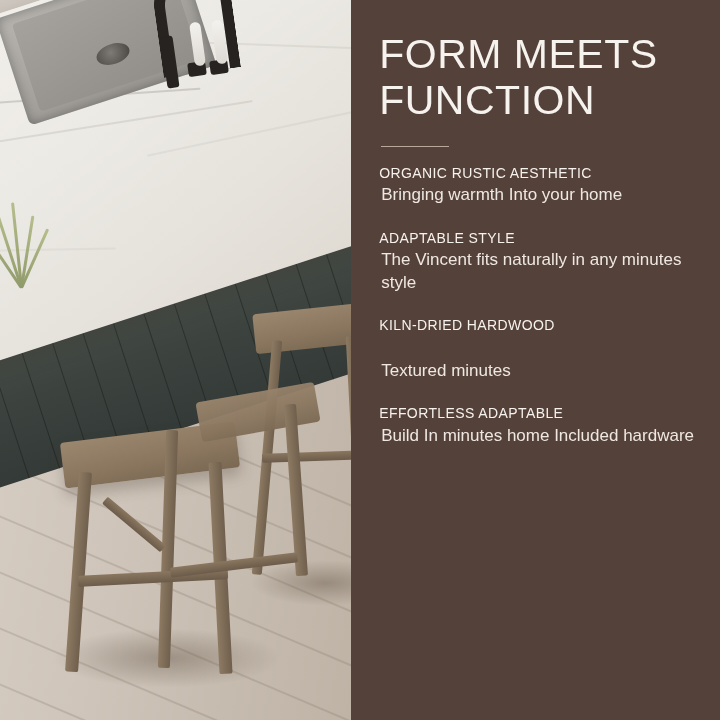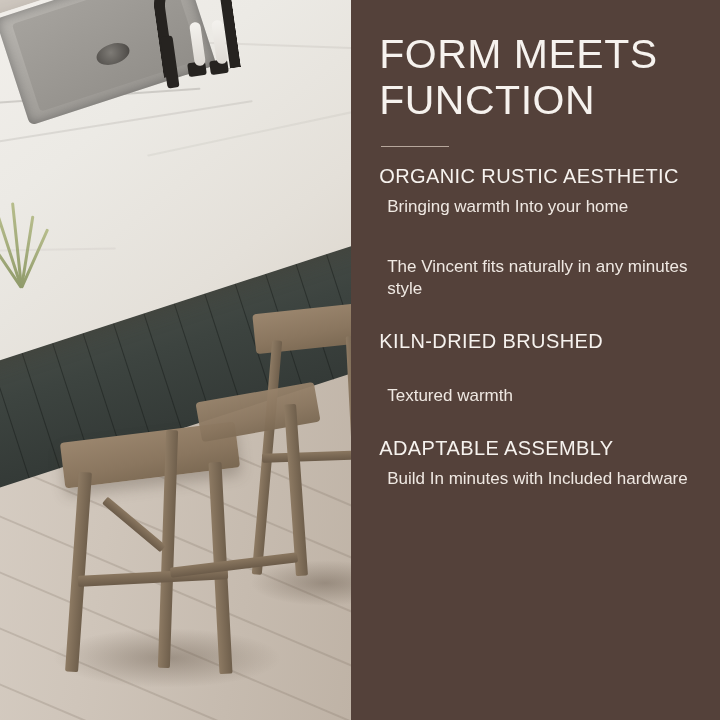--- a/index.html
+++ b/index.html
@@ -223,32 +223,32 @@
     height: 1px;
     background: #b7a79c;
     margin: 22px 0 18px 2px;
   }
   .features {
     display: flex;
     flex-direction: column;
     gap: 21px;
   }
   .feature-title {
-    font-size: 20px;
+    font-size: 14px;
     line-height: 1.18;
     letter-spacing: 0.4px;
     color: #f6f2ee;
     margin: 0 0 3px 0;
     font-weight: 400;
   }
   .feature-desc {
     font-size: 17px;
     line-height: 1.32;
     color: #efe8e2;
-    margin: 8px;
+    margin: 2px;
     font-weight: 400;
   }
 </style>
 </head>
 <body>
 
 <div class="poster">
 
   <div class="photo">
 
@@ -337,31 +337,32 @@
     <div class="rule"></div>
 
     <div class="features">
 
       <div class="feature">
         <p class="feature-title">ORGANIC RUSTIC AESTHETIC</p>
         <p class="feature-desc">Bringing warmth Into your home</p>
       </div>
 
       <div class="feature">
+        <p class="feature-title">ADAPTABLE STYLE</p>
         <p class="feature-desc">The Vincent fits naturally in any minutes style</p>
       </div>
 
       <div class="feature">
-        <p class="feature-title">KILN-DRIED BRUSHED</p>
-      </div>
-
-      <div class="feature">
-        <p class="feature-desc">Textured warmth</p>
-      </div>
-
-      <div class="feature">
-        <p class="feature-title">ADAPTABLE ASSEMBLY</p>
-        <p class="feature-desc">Build In minutes with Included hardware</p>
+        <p class="feature-title">KILN-DRIED HARDWOOD</p>
+      </div>
+
+      <div class="feature">
+        <p class="feature-desc">Textured minutes</p>
+      </div>
+
+      <div class="feature">
+        <p class="feature-title">EFFORTLESS ADAPTABLE</p>
+        <p class="feature-desc">Build In minutes home Included hardware</p>
       </div>
 
     </div>
   </div>
 </div>
 
 </body></html>

